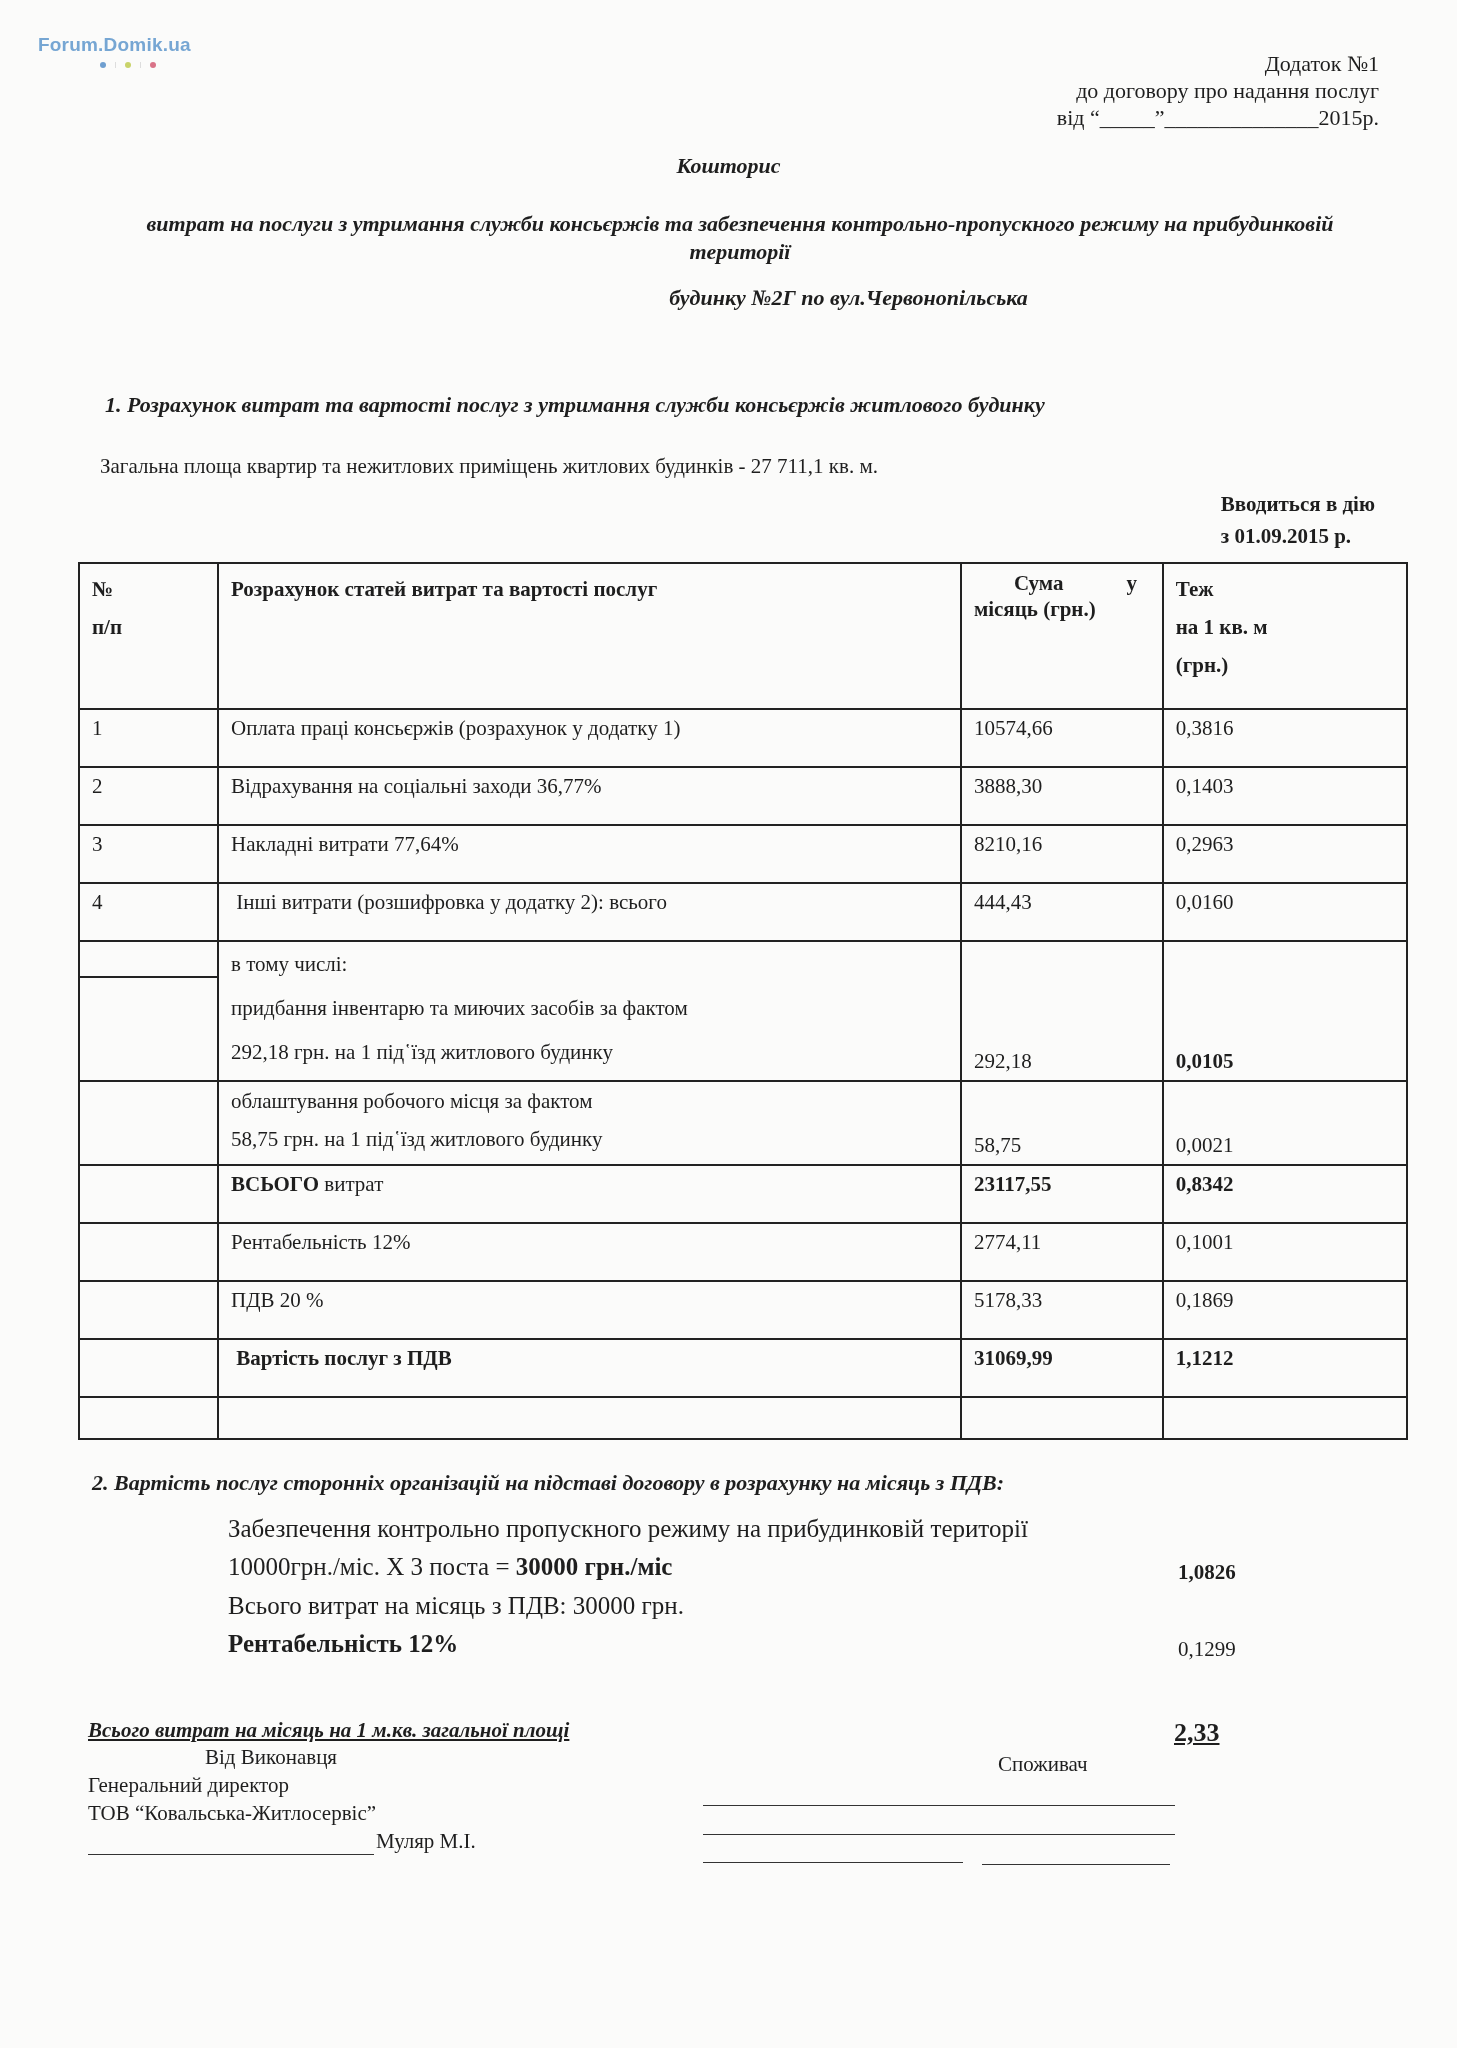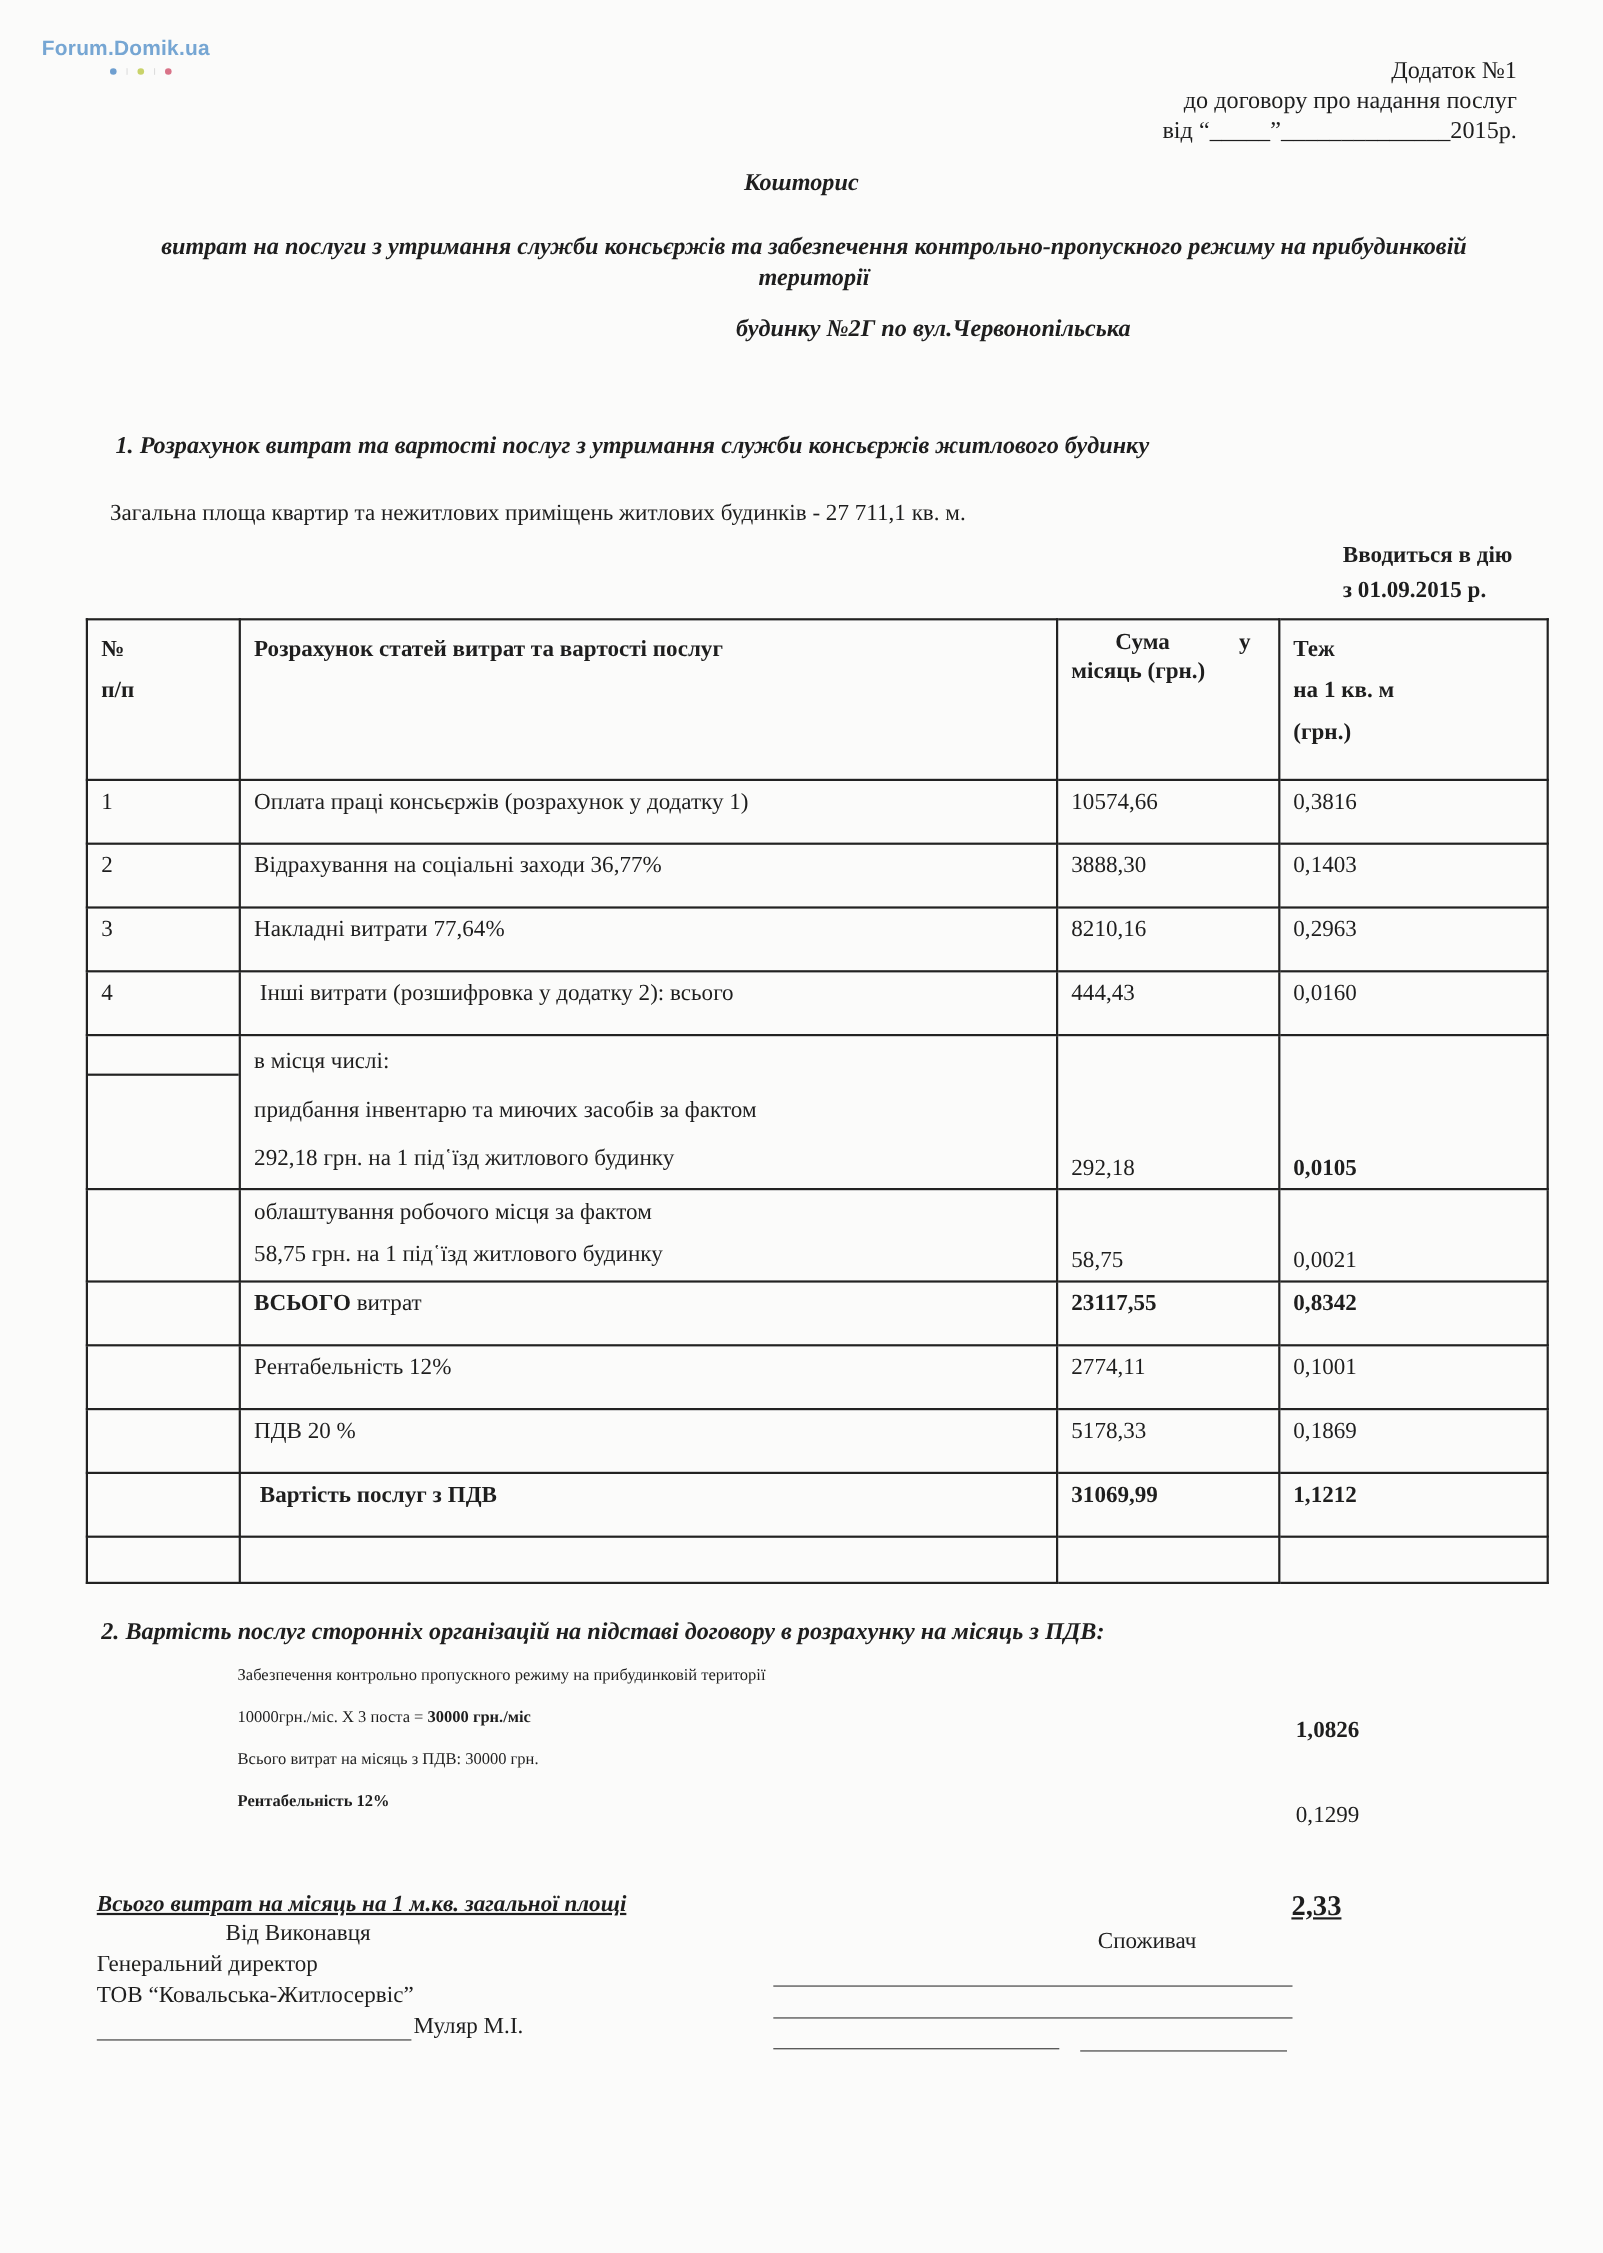--- a/index.html
+++ b/index.html
@@ -31,21 +31,21 @@
   .c3 { width:176px; }
   .c4 { width:220px; }
   .hdr td { font-weight:bold; height:132px; }
   .hdr .h-line { display:block; line-height:38px; }
   .row-std td { height:44px; }
   .bold { font-weight:bold; }
   .bottom-text { vertical-align:bottom !important; }
   .sub-line { display:block; line-height:44px; }
 
   .sec2 { left:92px; top:1470px; font-size:22px; font-style:italic; font-weight:bold; }
-  .s2 { left:216px; font-size:15px; }
+  .s2 { left:228px; font-size:25px; }
   .s2v { left:1178px; font-size:21px; }
   .total { left:88px; top:1718px; font-size:21px; font-style:italic; font-weight:bold; text-decoration:underline; }
   .total-val { left:1174px; top:1718px; font-size:26px; font-weight:bold; text-decoration:underline; }
   .sig { font-size:21px; }
   .line { position:absolute; height:0; border-top:1.5px solid #333; }
 </style>
 </head>
 <body>
 
 <div class="abs logo">Forum.Domik.ua</div>
@@ -118,21 +118,21 @@
     <td style="white-space:pre;"> Інші витрати (розшифровка у додатку 2): всього</td>
     <td>444,43</td>
     <td>0,0160</td>
   </tr>
 
   <tr>
     <td style="padding:0;">
       <div style="height:34px; border-bottom:2px solid #222;"></div>
     </td>
     <td style="line-height:44px; padding-top:0;">
-      <span class="sub-line">в місця числі:</span>
+      <span class="sub-line">в тому числі:</span>
       <span class="sub-line">придбання інвентарю та миючих засобів за фактом</span>
       <span class="sub-line">292,18 грн. на 1 під῾їзд  житлового будинку</span>
     </td>
     <td class="bottom-text">292,18</td>
     <td class="bottom-text bold">0,0105</td>
   </tr>
   <tr>
     <td></td>
     <td style="line-height:38px; padding-top:0;">
       <span style="display:block;">облаштування робочого місця за фактом</span>

